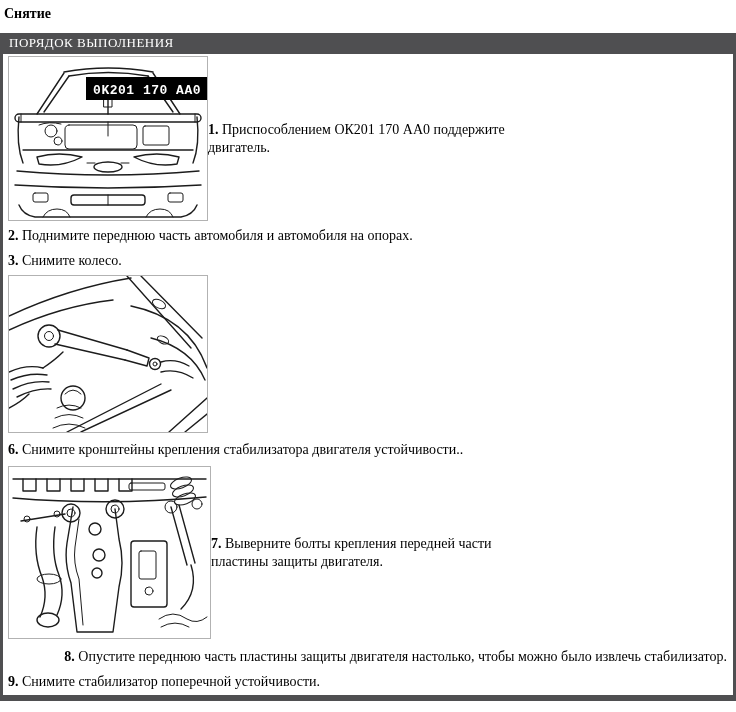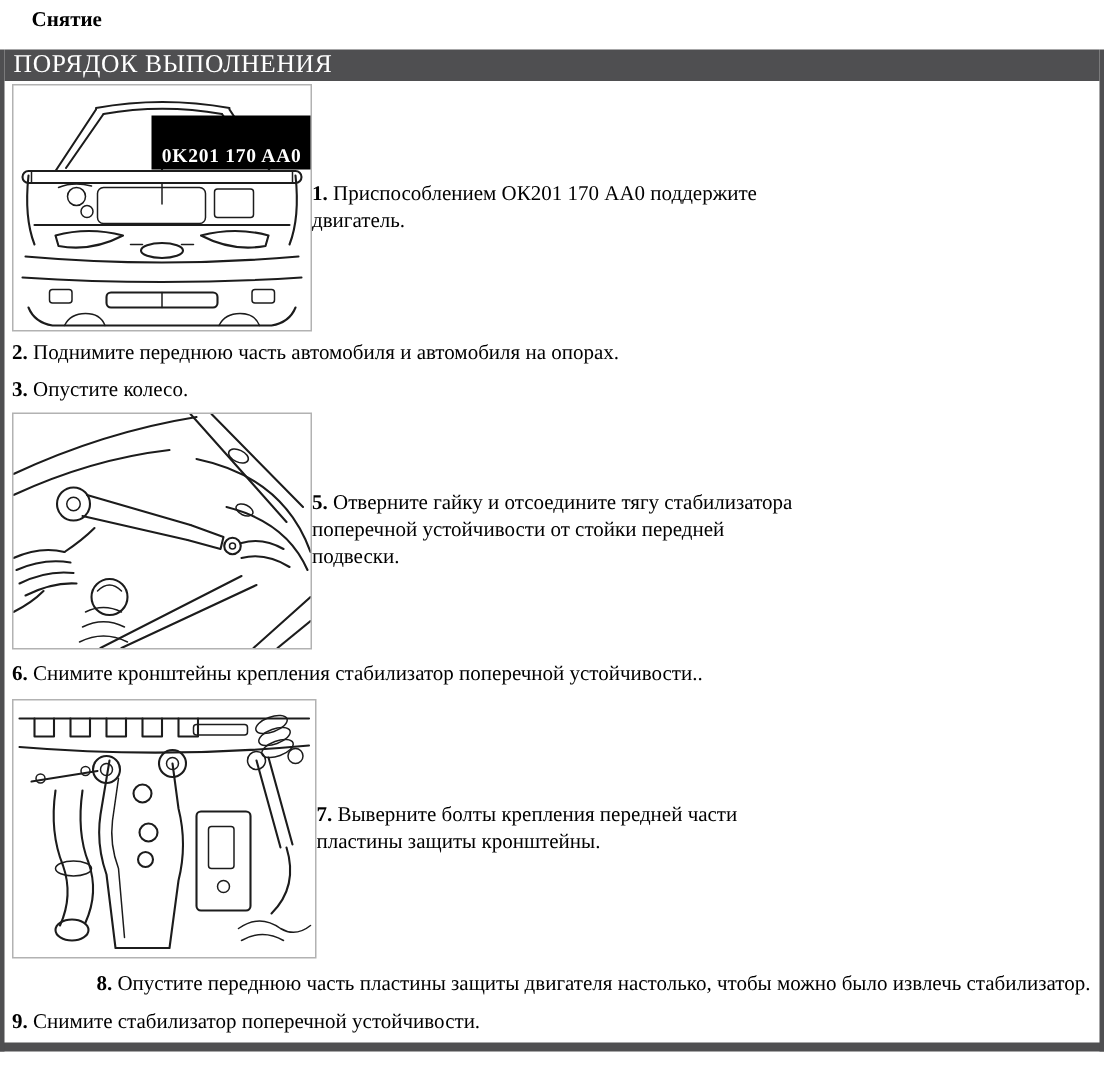--- a/index.html
+++ b/index.html
@@ -6,34 +6,34 @@
   html,body { background:#ffffff; }
   body {
     width:736px; height:712px;
     font-family:"Liberation Serif", serif;
     color:#000;
     overflow:hidden;
   }
   .page-title {
     font-weight:bold;
     font-size:14px;
-    padding:6px 0 0 21px;
+    padding:6px 0 0 4px;
     height:33px;
   }
   .proc-table {
     width:736px;
     border-left:3px solid #4f4f51;
     border-right:3px solid #4f4f51;
     border-bottom:6px solid #4f4f51;
     background:#fff;
   }
   .proc-header {
     background:#4f4f51;
     color:#ffffff;
-    font-size:17px;
+    font-size:13px;
     letter-spacing:0.5px;
     padding:2px 0 3px 6px;
     height:21px;
     line-height:16px;
   }
   .figure-row {
     display:flex;
     align-items:center;
     padding:2px 0 2px 5px;
   }
@@ -42,25 +42,25 @@
     border:1px solid #b2b2b2;
     background:#fff;
     flex:0 0 auto;
   }
   .figure svg { display:block; }
   .figure-label {
     position:absolute;
     top:20px; right:0;
     background:#000;
     color:#fff;
-    font-family:Liberation Serif, serif;
+    font-family:Liberation Mono, monospace;
     font-weight:bold;
     font-size:13px;
     line-height:17px;
-    padding:18px 6px 1px 7px;
+    padding:5px 6px 1px 7px;
     letter-spacing:0.5px;
   }
   .side-step {
     width:335px;
     font-size:14px;
     line-height:18px;
   }
   .step-row {
     padding:4px 6px 3px 5px;
     font-size:14px;
@@ -133,21 +133,21 @@
       <span>Приспособлением ОК201 170 АА0 поддержите двигатель.</span>
     </div>
   </div>
 
   <div class="step-row">
     <span class="step-num">2.</span>
     <span>Поднимите переднюю часть автомобиля и автомобиля на опорах.</span>
   </div>
   <div class="step-row">
     <span class="step-num">3.</span>
-    <span>Опустите колесо.</span>
+    <span>Снимите колесо.</span>
   </div>
 
   <div class="figure-row">
     <div class="figure" style="width:200px;height:158px;">
       <svg width="198" height="156" viewBox="0 0 198 156" class="lineart">
 
         <path d="M0,40 Q60,12 122,2"></path>
         <path d="M0,54 Q52,30 104,24"></path>
         <path d="M118,0 L182,72"></path>
         <path d="M132,0 L193,62"></path>
@@ -178,29 +178,25 @@
         <path d="M72,156 L162,114"></path>
         <circle cx="64" cy="122" r="12"></circle>
         <path d="M56,118 q8,-8 16,0" class="thin"></path>
         <path d="M48,132 Q60,126 72,132" class="thin"></path>
         <path d="M46,142 Q60,135 74,142" class="thin"></path>
         <path d="M44,152 Q60,144 76,152" class="thin"></path>
         <path d="M160,156 L198,122"></path>
         <path d="M176,156 L198,138"></path>
       </svg>
     </div>
-    <div class="side-step">
-      <span class="step-num">5.</span>
-      <span>Отверните гайку и отсоедините тягу стабилизатора поперечной устойчивости от стойки передней подвески.</span>
-    </div>
   </div>
 
   <div class="step-row row-6">
     <span class="step-num">6.</span>
-    <span>Снимите кронштейны крепления стабилизатор поперечной устойчивости..</span>
+    <span>Снимите кронштейны крепления стабилизатора двигателя устойчивости..</span>
   </div>
 
   <div class="figure-row">
     <div class="figure" style="width:203px;height:173px;">
       <svg width="201" height="171" viewBox="0 0 201 171" class="lineart">
 
         <path d="M4,12 H197"></path>
         <path d="M14,12 v12 h13 v-12"></path>
         <path d="M38,12 v12 h13 v-12"></path>
         <path d="M62,12 v12 h13 v-12"></path>
@@ -240,21 +236,21 @@
         <path d="M46,60 Q42,88 50,108 Q57,128 48,148"></path>
         <ellipse cx="40" cy="112" rx="12" ry="5" class="thin"></ellipse>
         <ellipse cx="39" cy="153" rx="11" ry="7"></ellipse>
 
         <path d="M150,152 Q164,142 178,152 Q188,158 198,150" class="thin"></path>
         <path d="M152,160 Q166,152 180,160" class="thin"></path>
       </svg>
     </div>
     <div class="side-step">
       <span class="step-num">7.</span>
-      <span>Выверните болты крепления передней части пластины защиты кронштейны.</span>
+      <span>Выверните болты крепления передней части пластины защиты двигателя.</span>
     </div>
   </div>
 
   <div class="step-row row-8">
     <span class="step-num">8.</span>
     <span>Опустите переднюю часть пластины защиты двигателя настолько, чтобы можно было извлечь стабилизатор.</span>
   </div>
   <div class="step-row row-9">
     <span class="step-num">9.</span>
     <span>Снимите стабилизатор поперечной устойчивости.</span>

